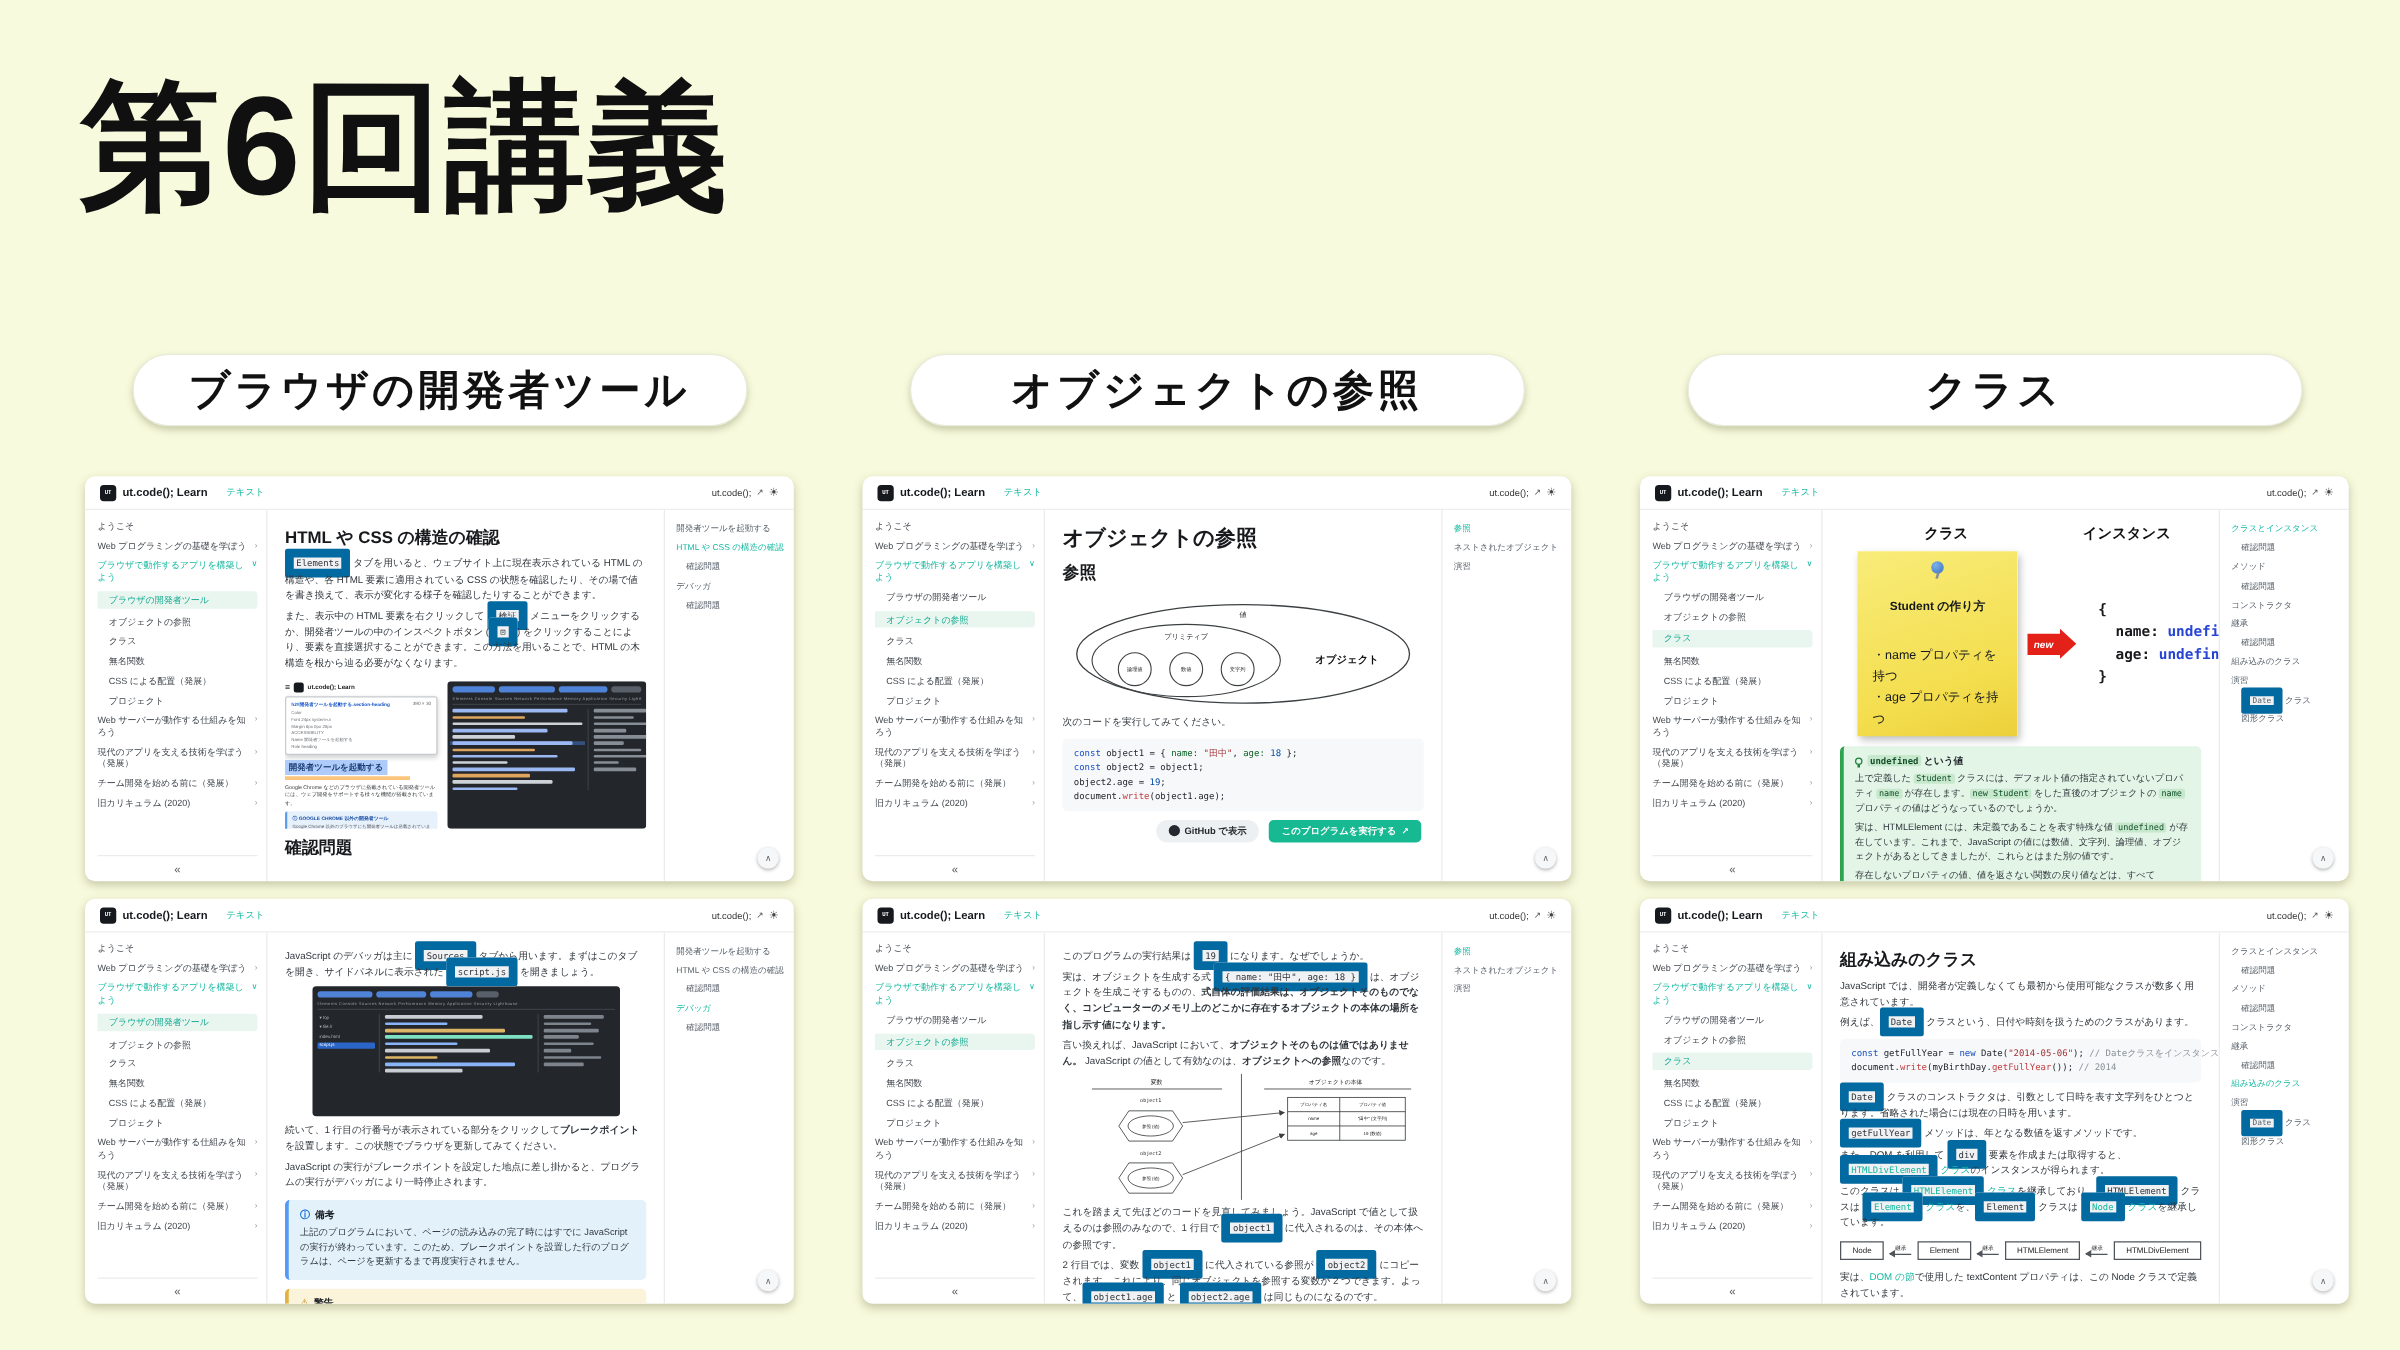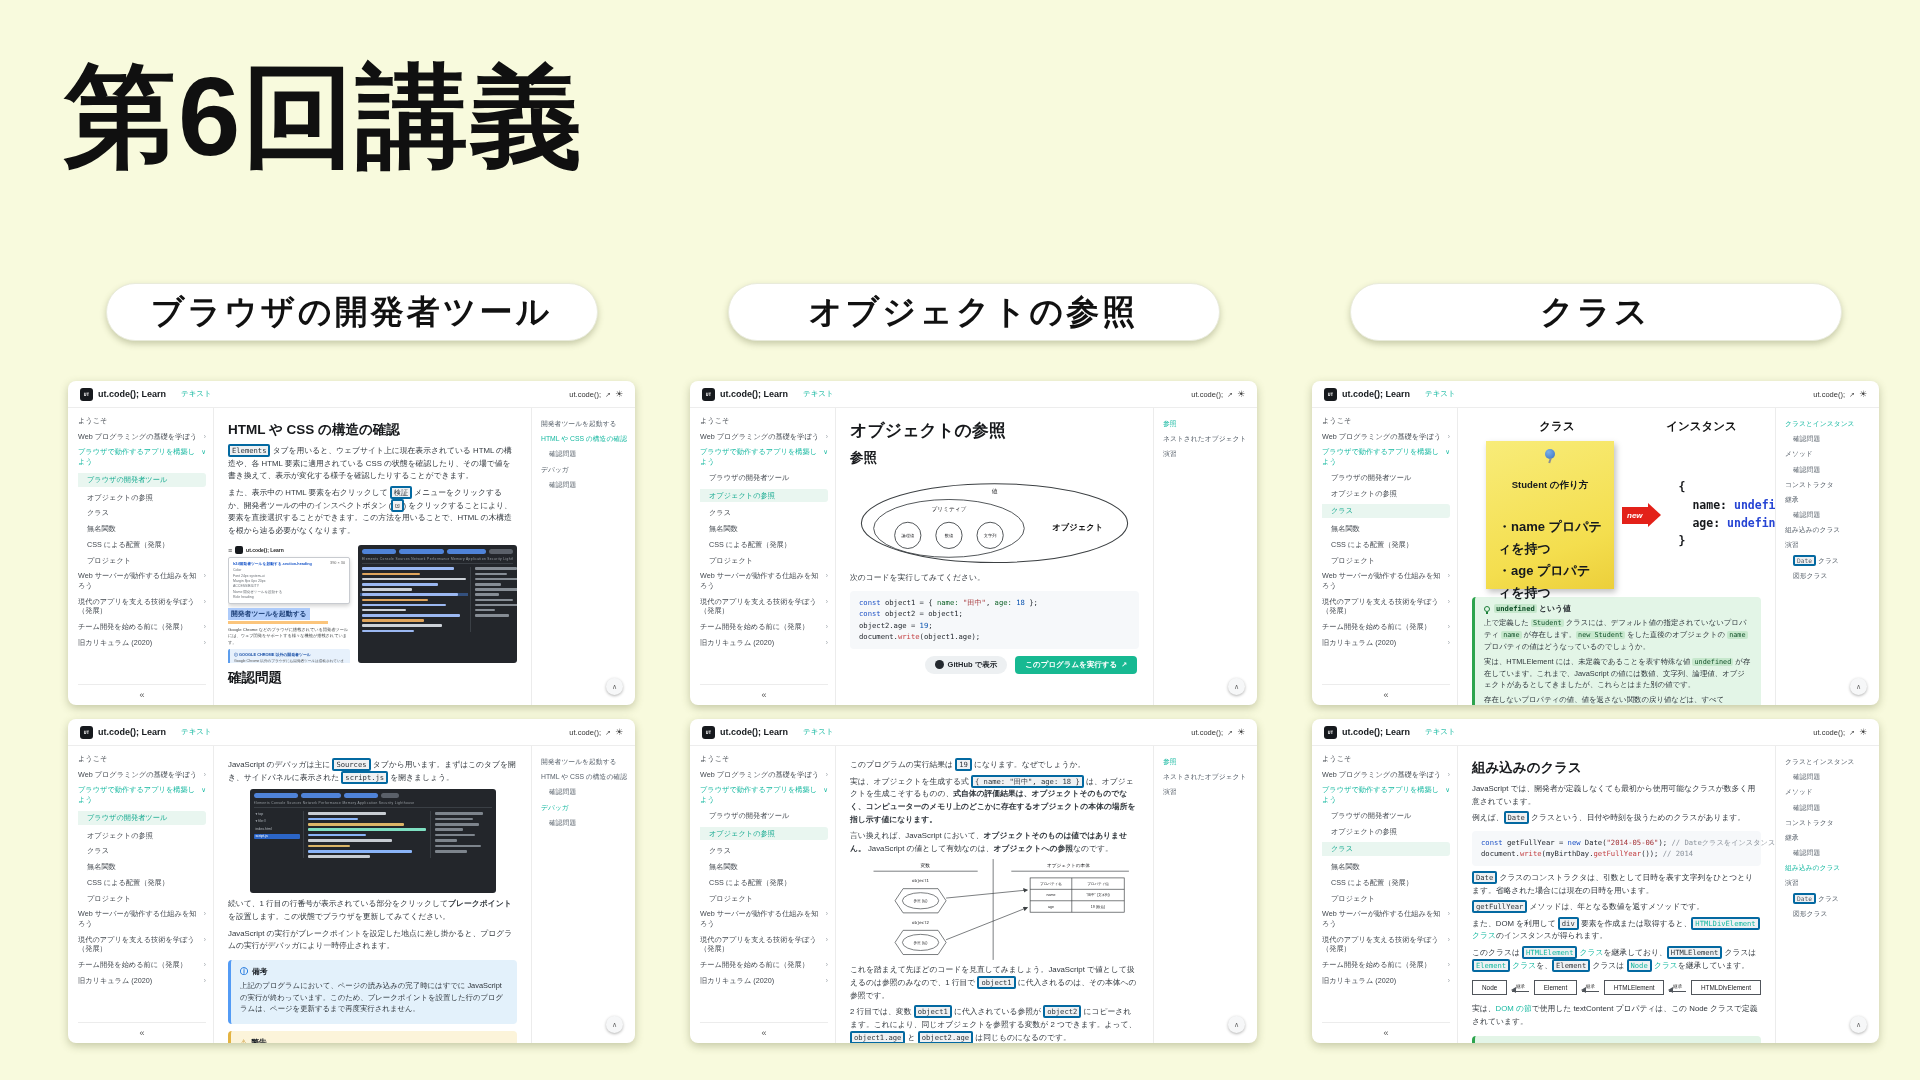--- a/index.html
+++ b/index.html
@@ -7,21 +7,21 @@
 body{background:#f8fadd;font-family:"Liberation Sans","DejaVu Sans",sans-serif;position:relative;overflow:hidden;color:#24292f}
 .title{position:absolute;left:64px;top:42px;font-size:112px;font-weight:900;letter-spacing:2px;color:#101010}
 .pills{position:absolute;left:68px;top:283px;width:1811px;display:grid;grid-template-columns:repeat(3,567px);column-gap:55px}
 .pill{justify-self:center;width:492px;height:58px;background:#fff;border:1px solid #e9ebdb;border-radius:999px;box-shadow:0 3px 6px rgba(90,95,50,.3);display:flex;align-items:center;justify-content:center;font-size:33px;font-weight:700;letter-spacing:3px;color:#111}
 .panels{position:absolute;left:68px;top:381px;display:grid;grid-template-columns:repeat(3,567px);column-gap:55px;row-gap:14px}
 .panel{width:567px;height:324px;background:#fff;border-radius:8px;box-shadow:0 3px 8px rgba(90,95,50,.32);overflow:hidden;position:relative;font-size:8px}
 .phead{display:flex;align-items:center;gap:5px;height:27px;padding:0 12px;border-bottom:1px solid #ededed}
 .logo{width:13px;height:13px;background:#16191d;border-radius:3px;color:#fff;font-size:4.5px;font-weight:700;display:flex;align-items:center;justify-content:center;font-family:"DejaVu Sans Mono",monospace}
 .brand{font-size:9px;font-weight:700;color:#15191d}
 .navlink{font-size:7.5px;color:#14b8a0;margin-left:10px;text-decoration:none;cursor:pointer}
-.hright{margin-left:auto;display:flex;align-items:flex-end;gap:4px;font-size:7.5px;color:#333}
+.hright{margin-left:auto;display:flex;align-items:center;gap:4px;font-size:7.5px;color:#333}
 .hr-link{color:#333;text-decoration:none;cursor:pointer}
 .ext{font-size:7px;color:#555}
 .sun{font-size:9px;color:#444;cursor:pointer}
 .pbody{display:flex;height:297px}
 .sb{width:146px;flex:none;border-right:1px solid #ececec;display:flex;flex-direction:column;padding:8px 0 0 10px;color:#40464d}
 .sb-ls{flex:1;overflow:hidden;padding-right:7px}
 .sb-i{display:flex;justify-content:space-between;align-items:flex-start;gap:4px;margin:0 0 6px;font-size:7.2px;line-height:1.35;cursor:pointer}
 .sb-i.child{padding-left:9px}
 .sb-i.group-open .sb-lb,.sb-i.group-open .sb-ch{color:#14b8a0}
 .sb-i.on{background:#e9f6f0;border-radius:3px;margin-left:-3px;padding:2px 3px 2px 12px;color:#13a98f}
@@ -30,21 +30,21 @@
 .pmain{flex:1;min-width:0;padding:9px 14px 0;overflow:hidden}
 .toc{width:104px;flex:none;border-left:1px solid #ececec;padding:11px 6px 0 9px;color:#57606a}
 .toc-i{font-size:6.8px;line-height:1.35;margin-bottom:6px;cursor:pointer}
 .toc-i.ind{padding-left:8px}
 .toc-i.on{color:#14b8a0}
 .bh1{font-size:17px;font-weight:800;margin:2px 0 7px;color:#17191c}
 .bh2{font-size:13.5px;font-weight:800;margin:4px 0 6px;color:#17191c}
 .bp{font-size:7.8px;line-height:1.62;margin:4px 0;color:#30363c}
 .run-b{font-weight:700}
 .run-link{color:#14b8a0;cursor:pointer}
-.run-code,.run-codelink{font-family:"DejaVu Sans Mono",monospace;font-size:.92em;background:#eff1f3;border:2px solid #0369a1;border-radius:2px;padding:0 2px}
+.run-code,.run-codelink{font-family:"DejaVu Sans Mono",monospace;font-size:.92em;background:#eff1f3;border:7px solid #0369a1;border-radius:2px;padding:0 2px}
 .run-codelink{color:#14b8a0;cursor:pointer}
 .run-gcode{font-family:"DejaVu Sans Mono",monospace;background:#c7e8cd;color:#12512a;border-radius:2px;padding:0 2px;font-size:.92em}
 .code{background:#f6f8fa;border-radius:4px;padding:6px 9px;margin:6px 0;font-family:"DejaVu Sans Mono",monospace;font-size:7.2px;line-height:1.6}
 .cl{white-space:pre}
 .tk-k{color:#1a4fc4}.tk-s{color:#a33236}.tk-n{color:#0550ae}.tk-p{color:#116329}.tk-f{color:#c34043}.tk-c{color:#8a919a}.tk-d{color:#24292f}
 .btns{display:flex;justify-content:flex-end;gap:8px;margin:7px 2px 5px}
 .btn-gh{display:flex;align-items:center;gap:4px;background:#edf0f2;border:none;border-radius:999px;padding:4px 10px;font-size:7.5px;font-weight:700;color:#24292f;font-family:inherit;cursor:pointer}
 .gh-ic{width:9px;height:9px;border-radius:50%;background:#24292f;display:inline-block}
 .btn-run{display:flex;align-items:center;gap:4px;background:#17b992;border:none;border-radius:4px;padding:4px 10px;font-size:7.5px;font-weight:700;color:#fff;font-family:inherit;cursor:pointer}
 .run-ic{font-size:7px}
@@ -68,21 +68,21 @@
 .cdia{margin:2px 0 8px}
 .cd-heads{display:flex;margin-bottom:7px}
 .cd-h{font-size:11.5px;font-weight:800;color:#111}
 .cd-h1{width:170px;text-align:center}
 .cd-h2{flex:1;text-align:center}
 .cd-row{display:flex;align-items:center}
 .sticky{width:128px;height:148px;margin-left:14px;background:linear-gradient(160deg,#f8ec79 0%,#f4de4e 70%,#eccf3a 100%);box-shadow:2px 3px 6px rgba(0,0,0,.25);position:relative;padding:26px 12px 0;flex:none}
 .pin{position:absolute;top:8px;left:50%;margin-left:-5px;width:10px;height:10px;background:radial-gradient(circle at 35% 30%,#7ab1e8,#3a6fc0);border-radius:50%}
 .pin:after{content:"";position:absolute;left:4px;top:9px;width:1.5px;height:5px;background:#8a8f96;transform:rotate(18deg)}
 .st-t{font-size:9.5px;font-weight:800;text-align:center;color:#15191d;margin-top:12px}
-.st-b{margin-top:24px;font-size:13px;font-weight:700;line-height:1.7;color:#15191d}
+.st-b{margin-top:24px;font-size:10px;font-weight:400;line-height:1.7;color:#15191d}
 .rarrow{display:flex;align-items:center;margin-left:8px;flex:none}
 .ra-lab{background:#e32119;color:#fff;font-size:8px;font-weight:700;font-style:italic;padding:4px 5px;display:inline-block}
 .ra-tri{width:0;height:0;border-left:13px solid #e32119;border-top:12px solid transparent;border-bottom:12px solid transparent}
 .inst-code{font-family:"DejaVu Sans Mono",monospace;font-size:11.5px;line-height:1.55;margin-left:18px;color:#17191c;font-weight:600}
 .inst-code div{white-space:pre}
 .und{color:#2745d4}
 .inh{display:flex;align-items:center;justify-content:center;gap:5px;margin:8px 0}
 .inh-b{border:1px solid #50555b;padding:3px 9px;font-size:6.4px;color:#202124;background:#fff}
 .conn{display:flex;flex-direction:column;align-items:center;width:36px}
 .conn-l{font-size:4.6px;color:#333}

